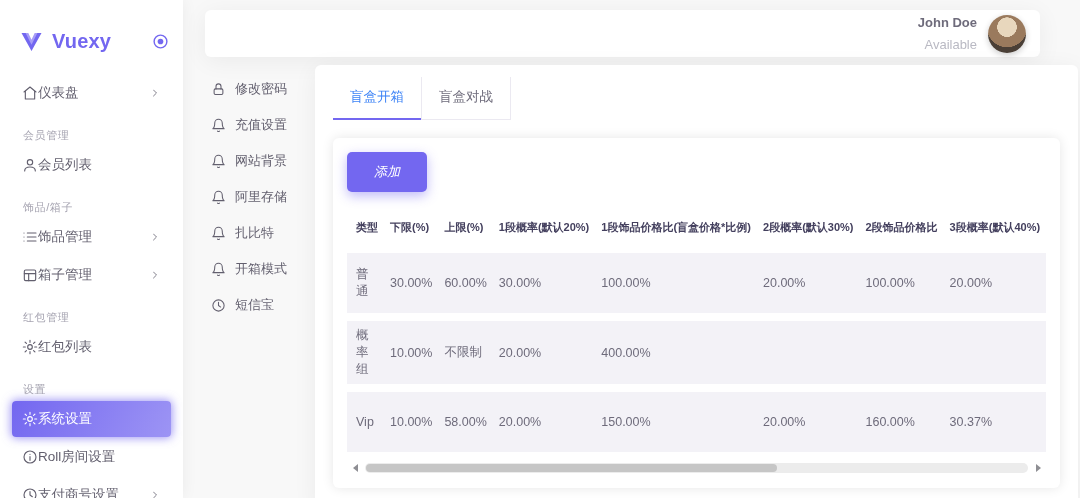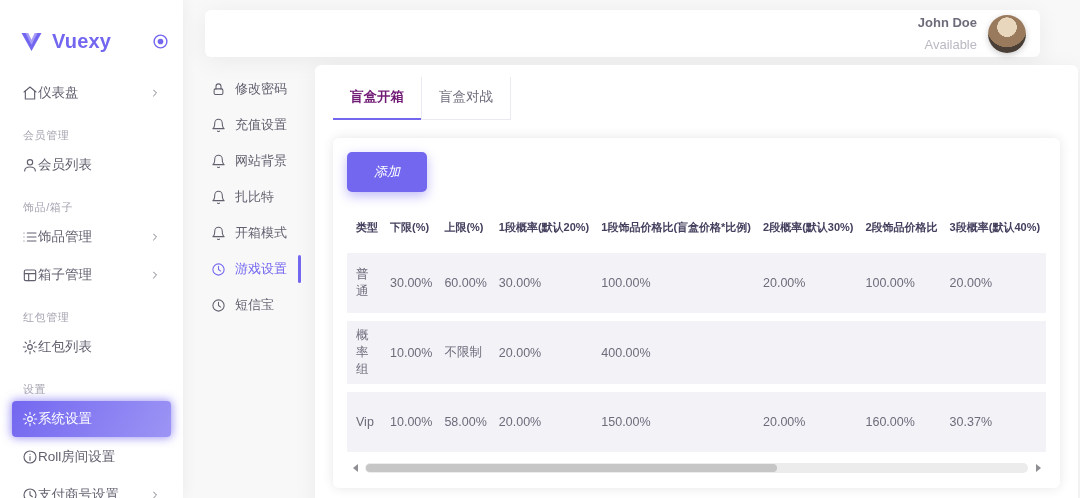--- a/index.html
+++ b/index.html
@@ -40,21 +40,21 @@
   .snav-item.active::after { content:""; position:absolute; right:-8px; top:4px; bottom:4px;
     width:3px; border-radius:2px; background:#7367f0; }
 
   
   .content-card { flex:1; background:#fff; border-radius:6px; box-shadow:0 4px 24px rgba(0,0,0,.06);
     padding:12px 18px 22px; min-height:378px; }
   .tabs { display:inline-flex; border-bottom:1px solid #ebe9f1; }
   .tab { padding:11px 17px 13px; font-size:13.5px; color:#6e6b7b; cursor:pointer;
     border-right:1px solid #ebe9f1; position:relative; background:none; border-top:none;
     border-left:none; border-bottom:none; font-family:inherit; }
-  .tab.active { color:#701a75; font-weight:700; }
+  .tab.active { color:#3b82f6; font-weight:400; }
   .tab.active::before { content:""; position:absolute; left:0; right:0; bottom:-1px; height:2px;
     background:#7367f0; }
 
   .inner-card { margin-top:18px; border-radius:6px; box-shadow:0 0 12px rgba(0,0,0,.1);
     padding:14px 14px 10px; }
   .btn-add { background:#7367f0; color:#fff; border:none; border-radius:5px; padding:11px 27px;
     font-size:13px; font-family:inherit; cursor:pointer; box-shadow:0 4px 12px rgba(115,103,240,.45);font-style:italic; }
 
   .table-wrap { overflow:hidden; margin-top:10px; }
   table { width:100%; border-collapse:separate; border-spacing:0 8px; }
@@ -203,35 +203,35 @@
             <path d="M18 8a6 6 0 00-12 0c0 7-3 9-3 9h18s-3-2-3-9"></path>
             <path d="M10.5 21a2 2 0 003 0"></path>
           </svg>
         <span>网站背景</span>
       </div>
       <div class="snav-item">
         <svg width="15" height="15" viewBox="0 0 24 24" fill="none" stroke="currentColor" stroke-width="1.7" stroke-linecap="round" stroke-linejoin="round">
             <path d="M18 8a6 6 0 00-12 0c0 7-3 9-3 9h18s-3-2-3-9"></path>
             <path d="M10.5 21a2 2 0 003 0"></path>
           </svg>
+        <span>阿里存储</span>
+      </div>
+      <div class="snav-item">
+        <svg width="15" height="15" viewBox="0 0 24 24" fill="none" stroke="currentColor" stroke-width="1.7" stroke-linecap="round" stroke-linejoin="round">
+            <path d="M18 8a6 6 0 00-12 0c0 7-3 9-3 9h18s-3-2-3-9"></path>
+            <path d="M10.5 21a2 2 0 003 0"></path>
+          </svg>
         <span>扎比特</span>
       </div>
       <div class="snav-item">
         <svg width="15" height="15" viewBox="0 0 24 24" fill="none" stroke="currentColor" stroke-width="1.7" stroke-linecap="round" stroke-linejoin="round">
             <path d="M18 8a6 6 0 00-12 0c0 7-3 9-3 9h18s-3-2-3-9"></path>
             <path d="M10.5 21a2 2 0 003 0"></path>
           </svg>
         <span>开箱模式</span>
-      </div>
-      <div class="snav-item active">
-        <svg width="15" height="15" viewBox="0 0 24 24" fill="none" stroke="currentColor" stroke-width="1.7" stroke-linecap="round" stroke-linejoin="round">
-            <circle cx="12" cy="12" r="9"></circle>
-            <path d="M12 7v5l3.5 2.5"></path>
-          </svg>
-        <span>游戏设置</span>
       </div>
       <div class="snav-item">
         <svg width="15" height="15" viewBox="0 0 24 24" fill="none" stroke="currentColor" stroke-width="1.7" stroke-linecap="round" stroke-linejoin="round">
             <circle cx="12" cy="12" r="9"></circle>
             <path d="M12 7v5l3.5 2.5"></path>
           </svg>
         <span>短信宝</span>
       </div>
     </nav>
 

